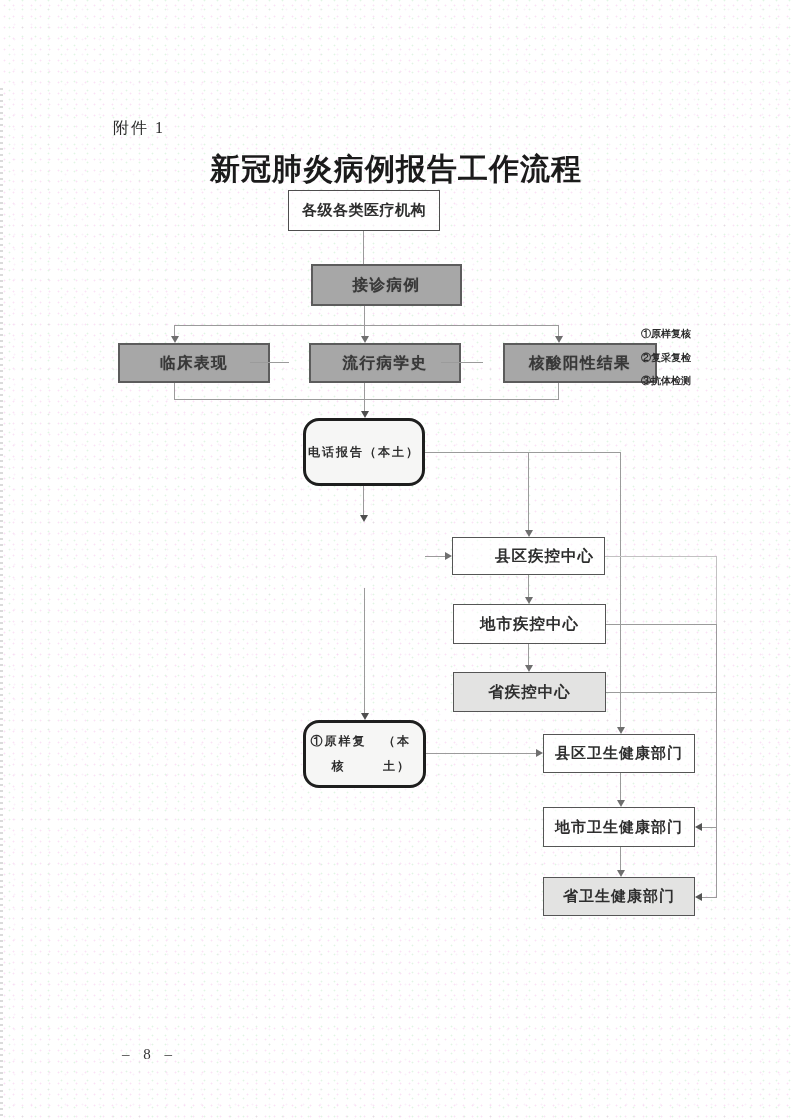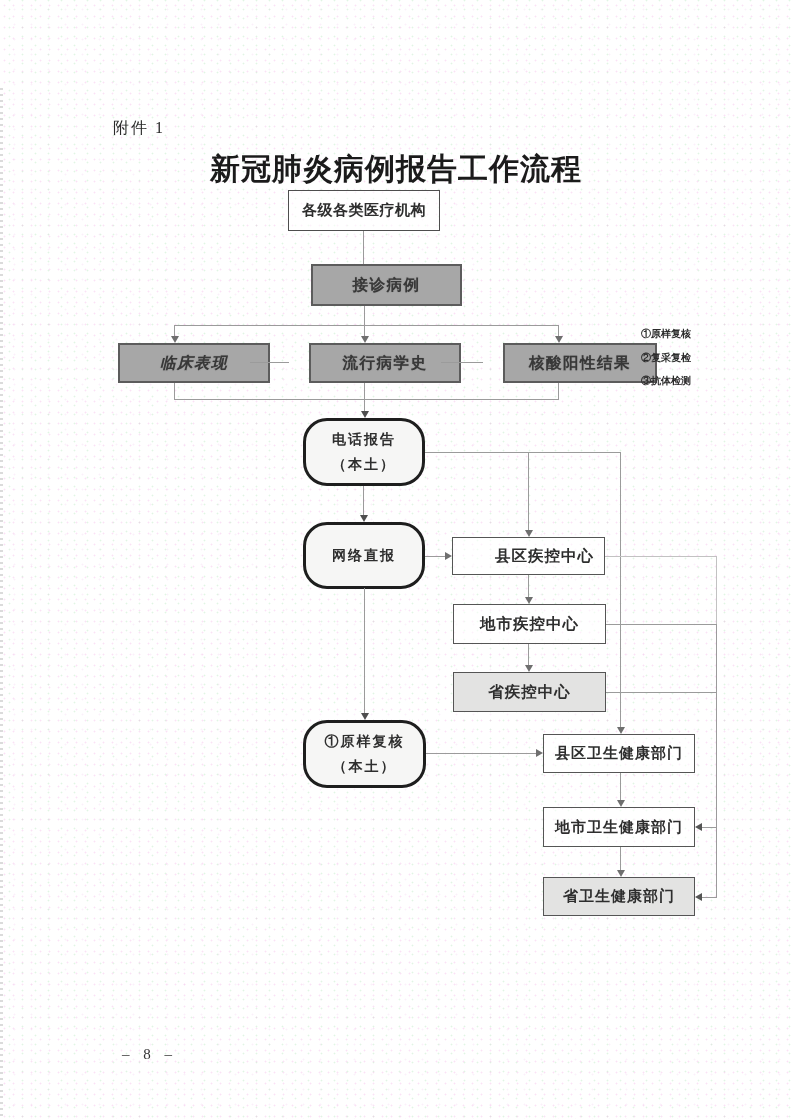--- a/index.html
+++ b/index.html
@@ -31,22 +31,22 @@
                 font-size: 30px; font-weight: 700; color: #1b1b1b; letter-spacing: 1px; }
   .page-number { position: absolute; left: 122px; top: 1046px; font-size: 15px; letter-spacing: 5px; color: #333; }
 
   .box { position: absolute; display: flex; align-items: center; justify-content: center;
          text-align: center; color: #2e2e2e; }
   .box.white { background: rgba(255,255,255,.55); border: 1.5px solid #4e4e4e; font-weight: 700; font-size: 15px; letter-spacing: .5px; }
   .box.plain { background: rgba(255,255,255,.55); border: 1.3px solid #555; font-weight: 600; font-size: 15.5px; letter-spacing: 1px; }
   .box.dark  { background: #a7a7a7; border: 2px solid #5c5c5c; font-weight: 600; font-size: 15.5px;
                color: #383838; letter-spacing: 1.5px; text-shadow: 0 0 1px rgba(70,70,70,.55); margin-left: 20px; }
   .box.light { background: #e3e3e2; border: 1.3px solid #555; font-weight: 600; font-size: 15.5px; letter-spacing: 1px; }
-  .box.rounded { background: #f6f6f5; border: 3px solid #1e1e1e; border-radius: 24px;
-                 font-weight: 600; font-size: 14px; letter-spacing: 2px; flex-direction: column; line-height: 25px; }
+  .box.rounded { background: #f6f6f5; border: 3px solid #1e1e1e; border-radius: 16px;
+                 font-weight: 600; font-size: 12px; letter-spacing: 2px; flex-direction: row; line-height: 25px; }
 
   .notes { position: absolute; left: 641px; top: 322px; font-size: 10px; line-height: 23.5px;
            color: #2b2b2b; font-weight: 600; white-space: nowrap; }
 
   .hline, .vline { position: absolute; background: #9b9b9b; }
   .hline { height: 1.4px; }
   .vline { width: 1.4px; }
   .faint { background: #c2c2c2; }
 
   .arr { position: absolute; width: 0; height: 0; }
@@ -62,38 +62,37 @@
   <div class="scan-edge"></div>
 
   <div class="attachment">附件 1</div>
 
   <div class="doc-title">新冠肺炎病例报告工作流程</div>
 
   <div class="box white" style="left:288px; top:190px; width:152px; height:41px;">各级各类医疗机构</div>
 
   <div class="box dark" style="left:291px; top:264px; width:151px; height:42px;">接诊病例</div>
 
-  <div class="box dark" style="left:98px; top:343px; width:152px; height:40px;font-style:italic;">临床表现</div>
+  <div class="box dark" style="left:98px; top:343px; width:152px; height:40px;">临床表现</div>
 
   <div class="box dark" style="left:289px; top:343px; width:152px; height:40px;">流行病学史</div>
 
   <div class="box dark" style="left:483px; top:343px; width:154px; height:40px;">核酸阳性结果</div>
 
   <div class="notes">
     <div>①原样复核</div>
     <div>②复采复检</div>
     <div>③抗体检测</div>
   </div>
 
   <div class="box rounded" style="left:303px; top:418px; width:122px; height:68px;">
     <span>电话报告</span>
     <span>（本土）</span>
   </div>
 
-  <div class="box rounded" style="left:303px; top:522px; width:122px; height:67px;">网络直报</div>
 
   <div class="box plain" style="left:452px; top:537px; width:153px; height:38px;padding-left:32px;">县区疾控中心</div>
 
   <div class="box plain" style="left:453px; top:604px; width:153px; height:40px;">地市疾控中心</div>
 
   <div class="box light" style="left:453px; top:672px; width:153px; height:40px;">省疾控中心</div>
 
   <div class="box rounded" style="left:303px; top:720px; width:123px; height:68px;">
     <span>①原样复核</span>
     <span>（本土）</span>

